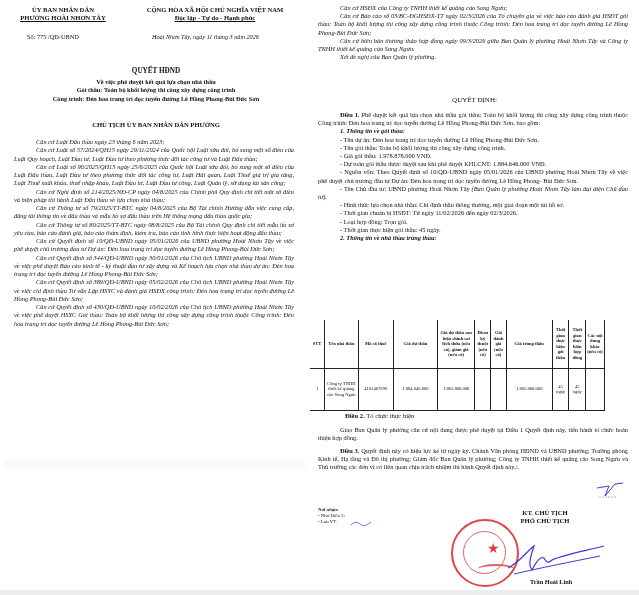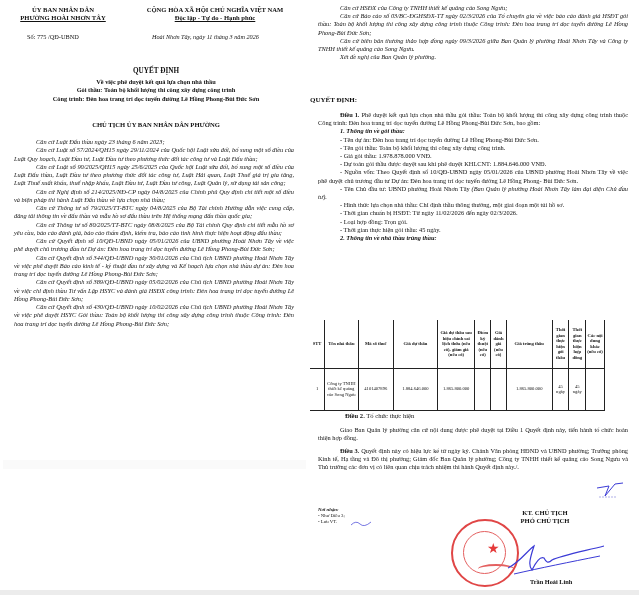--- a/index.html
+++ b/index.html
@@ -23,21 +23,21 @@
   .authority { position: absolute; left: 0; width: 312px; text-align: center; font-weight: bold; font-size: 6.6px; top: 121px; }
 
   .basis { position: absolute; left: 14px; width: 280px; top: 138px; font-size: 6.35px; line-height: 8.25px; font-style: italic; text-align: justify; }
   .basis p { text-indent: 22px; }
 
   .greybar { position: absolute; left: 3px; top: 460px; width: 303px; height: 9px; background: #fafafa; }
 
   
   .r-basis { position: absolute; left: 8px; width: 310px; top: 4px; font-size: 6.35px; line-height: 8.2px; font-style: italic; text-align: justify; }
   .r-basis p { text-indent: 22px; }
-  .r-title { position: absolute; left: 0; width: 329px; font-weight: bold; font-size: 7px; top: 96px; }
+  .r-title { position: absolute; left: 0; width: 329px; text-align: center; font-weight: normal; font-size: 7px; top: 96px; }
   .body-txt { position: absolute; left: 8px; width: 310px; font-size: 6.35px; line-height: 8.2px; text-align: justify; }
   .body-txt p { text-indent: 22px; }
   .body-txt .h { font-weight: bold; font-style: italic; }
   .body-txt b { font-weight: bold; }
   .body-txt i { font-style: italic; }
 
   table.winner { position: absolute; left: 0; top: 320px; width: 295px; border-collapse: collapse; font-size: 4.6px; line-height: 5.5px; }
   table.winner th, table.winner td { border: 0.7px solid #222; text-align: center; vertical-align: middle; padding: 1px 1px; }
   table.winner th { font-weight: bold; height: 48px; }
   table.winner td { height: 42px; }
@@ -71,21 +71,21 @@
     <div>ỦY BAN NHÂN DÂN</div>
     <div class="u">PHƯỜNG HOÀI NHƠN TÂY</div>
   </div>
   <div class="hdr-right">
     <div>CỘNG HÒA XÃ HỘI CHỦ NGHĨA VIỆT NAM</div>
     <div class="u">Độc lập - Tự do - Hạnh phúc</div>
   </div>
   <div class="docno">Số: 775   /QĐ-UBND</div>
   <div class="docdate">Hoài Nhơn Tây, ngày 11  tháng 3 năm 2026</div>
 
-  <div class="title" style="top:67px">QUYẾT ĐỊNH</div>
+  <div class="title" style="top:67px">QUYẾT HĐND</div>
   <div class="subtitle">
     <div>Về việc phê duyệt kết quả lựa chọn nhà thầu</div>
     <div>Gói thầu: Toàn bộ khối lượng thi công xây dựng công trình</div>
     <div>Công trình: Đèn hoa trang trí dọc tuyến đường Lê Hồng Phong-Bùi Đức Sơn</div>
   </div>
   <div class="authority">CHỦ TỊCH ỦY BAN NHÂN DÂN PHƯỜNG</div>
 
   <div class="basis">
     <p>Căn cứ Luật Đấu thầu ngày 23 tháng 6 năm 2023;</p>
     <p>Căn cứ Luật số 57/2024/QH15 ngày 29/11/2024 của Quốc hội Luật sửa đổi, bổ sung một số điều của Luật Quy hoạch, Luật Đầu tư, Luật Đầu tư theo phương thức đối tác công tư và Luật Đấu thầu;</p>

